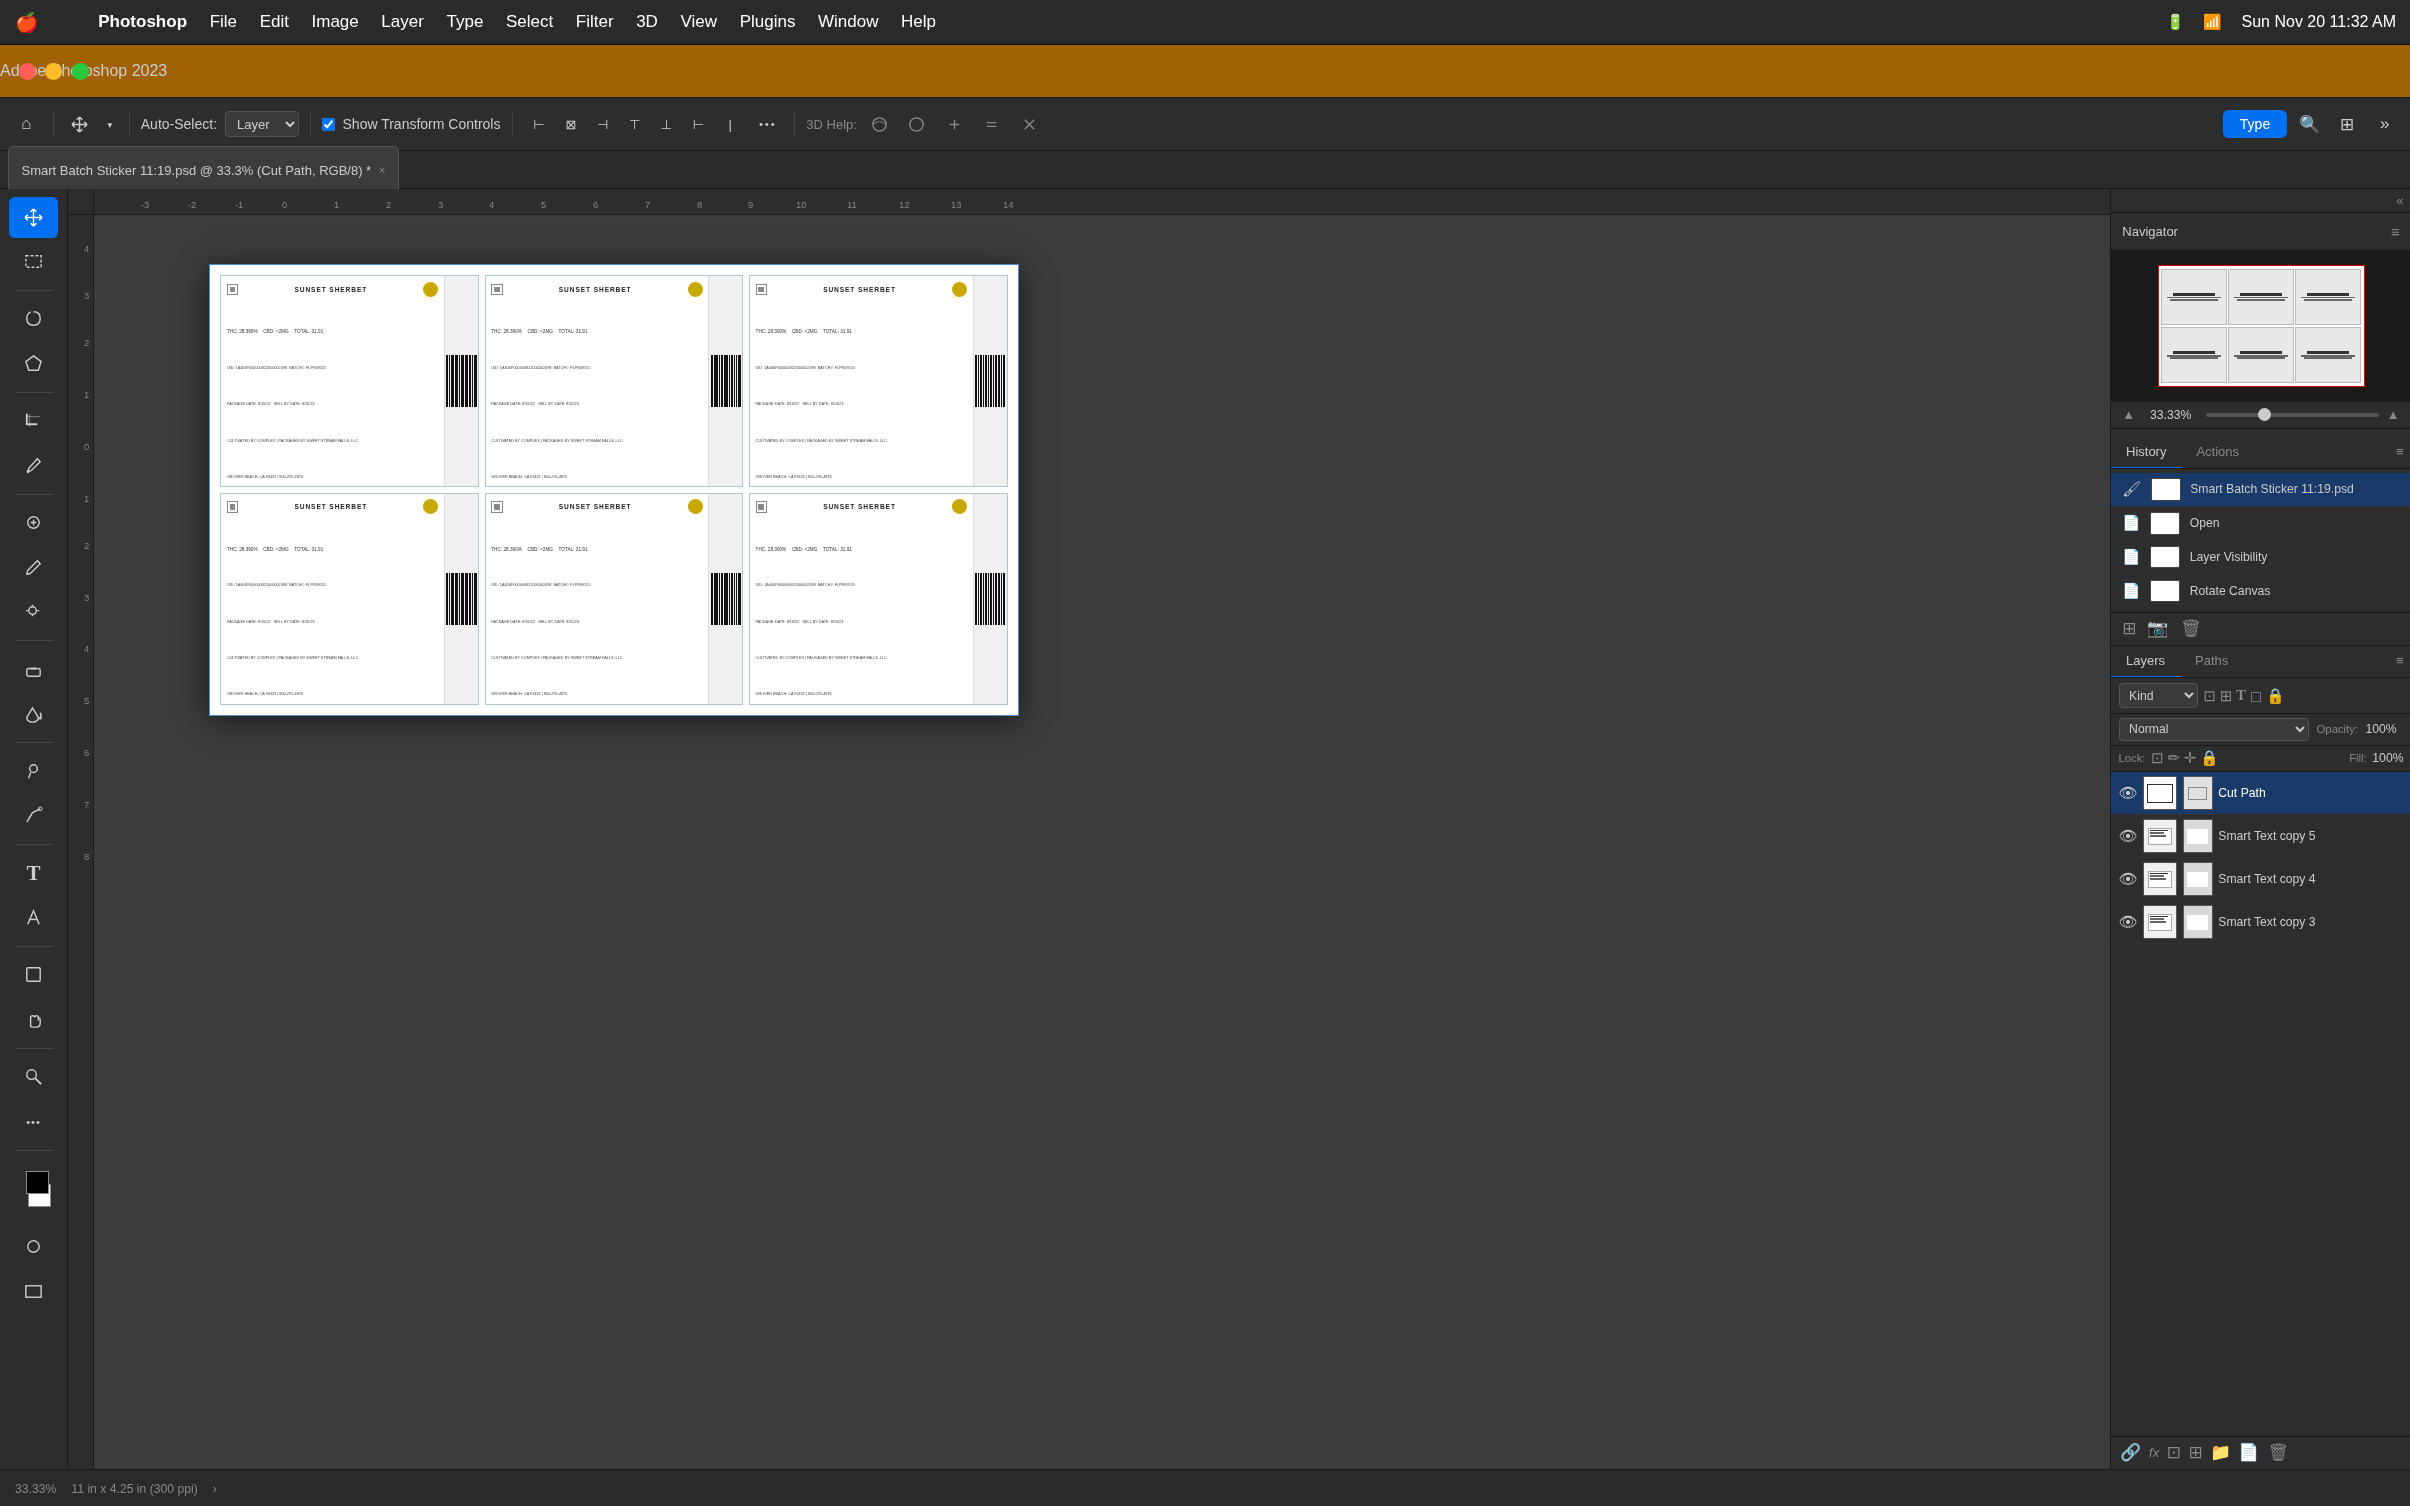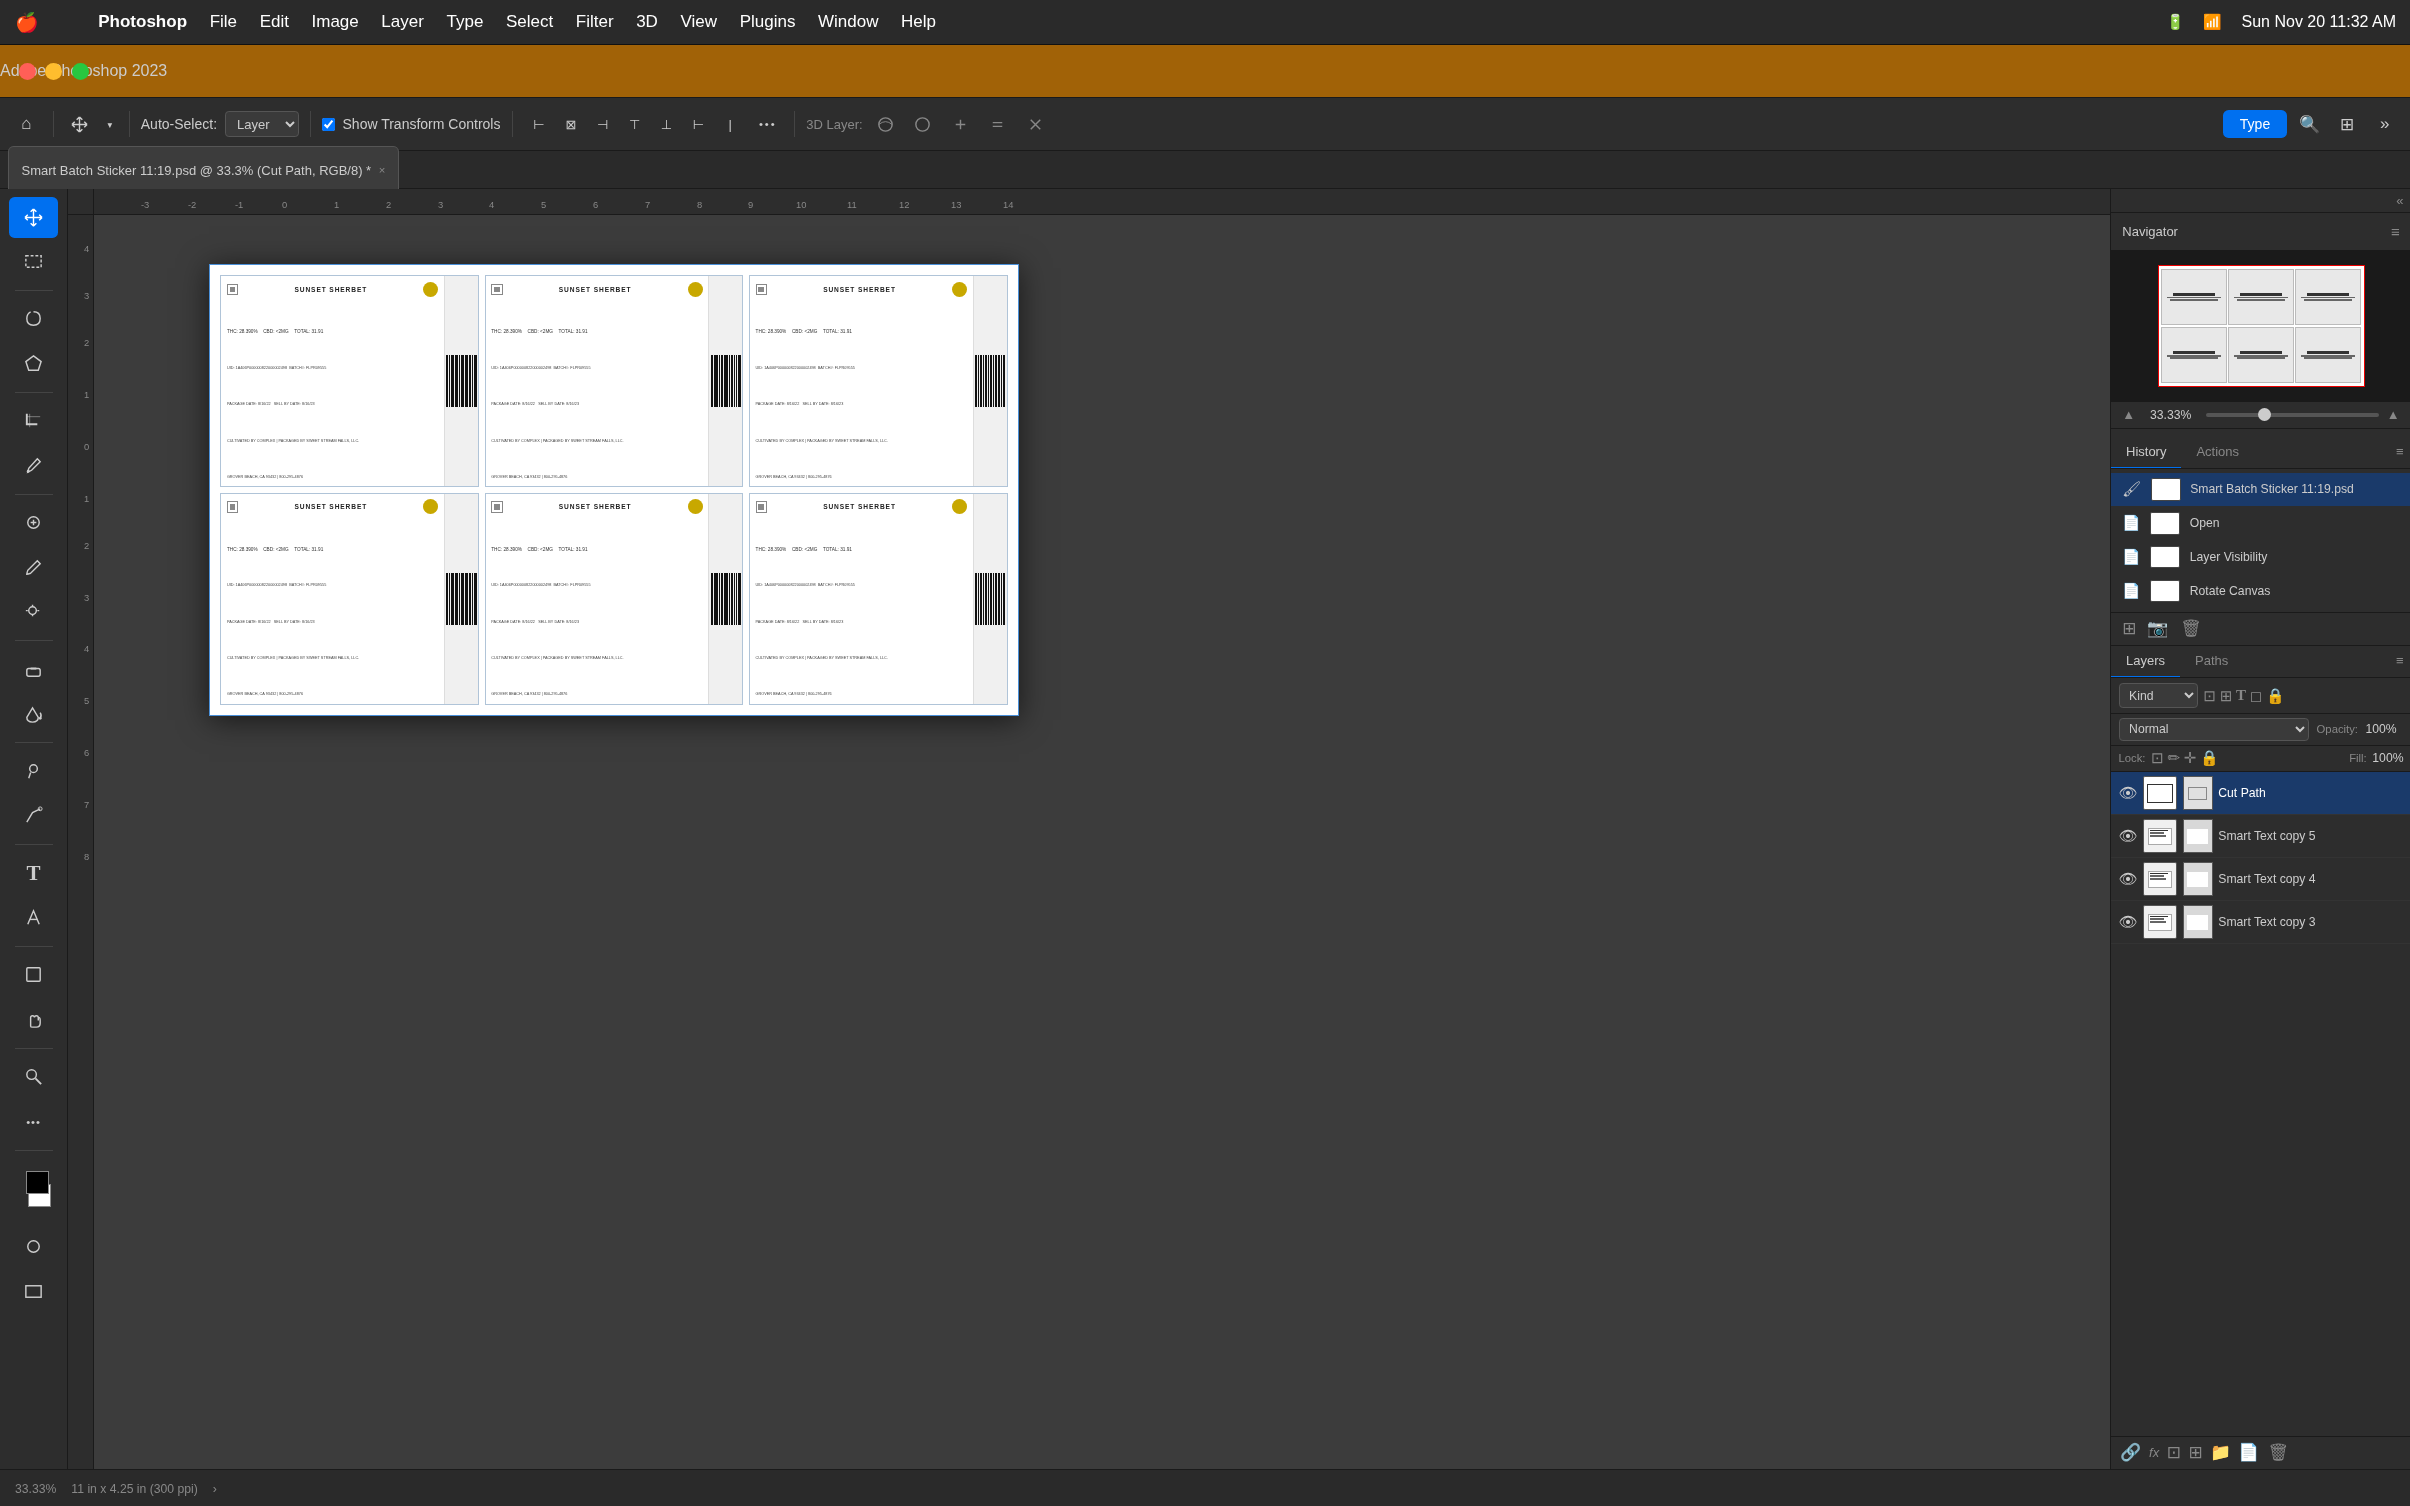--- a/index.html
+++ b/index.html
@@ -559,21 +559,21 @@
     <div class="toolbar-icon" style="font-size:13px;">⊢</div>
     <div class="toolbar-icon" style="font-size:13px;">⊠</div>
     <div class="toolbar-icon" style="font-size:13px;">⊣</div>
     <div class="toolbar-icon" style="font-size:13px;">⊤</div>
     <div class="toolbar-icon" style="font-size:13px;">⊥</div>
     <div class="toolbar-icon" style="font-size:13px;">⊢</div>
     <div class="toolbar-icon" style="font-size:13px;">|</div>
   </div>
   <div class="toolbar-icon" style="font-size:11.3px; letter-spacing:1.9px; color:#ccc;">•••</div>
   <div class="toolbar-separator"></div>
-  <span class="toolbar-3d">3D Layer:</span>
+  <span class="toolbar-3d">3D Help:</span>
   <div class="toolbar-icon">
     <svg width="19" height="19" viewBox="0 0 20 20">
         <circle cx="10" cy="10" r="7" stroke="#888" stroke-width="1.5" fill="none"></circle>
         <path d="M3 10 Q10 4 17 10" stroke="#888" stroke-width="1" fill="none"></path>
       </svg>
   </div>
   <div class="toolbar-icon">
     <svg width="19" height="19" viewBox="0 0 20 20">
         <circle cx="10" cy="10" r="7" stroke="#888" stroke-width="1.5" fill="none"></circle>
       </svg>

